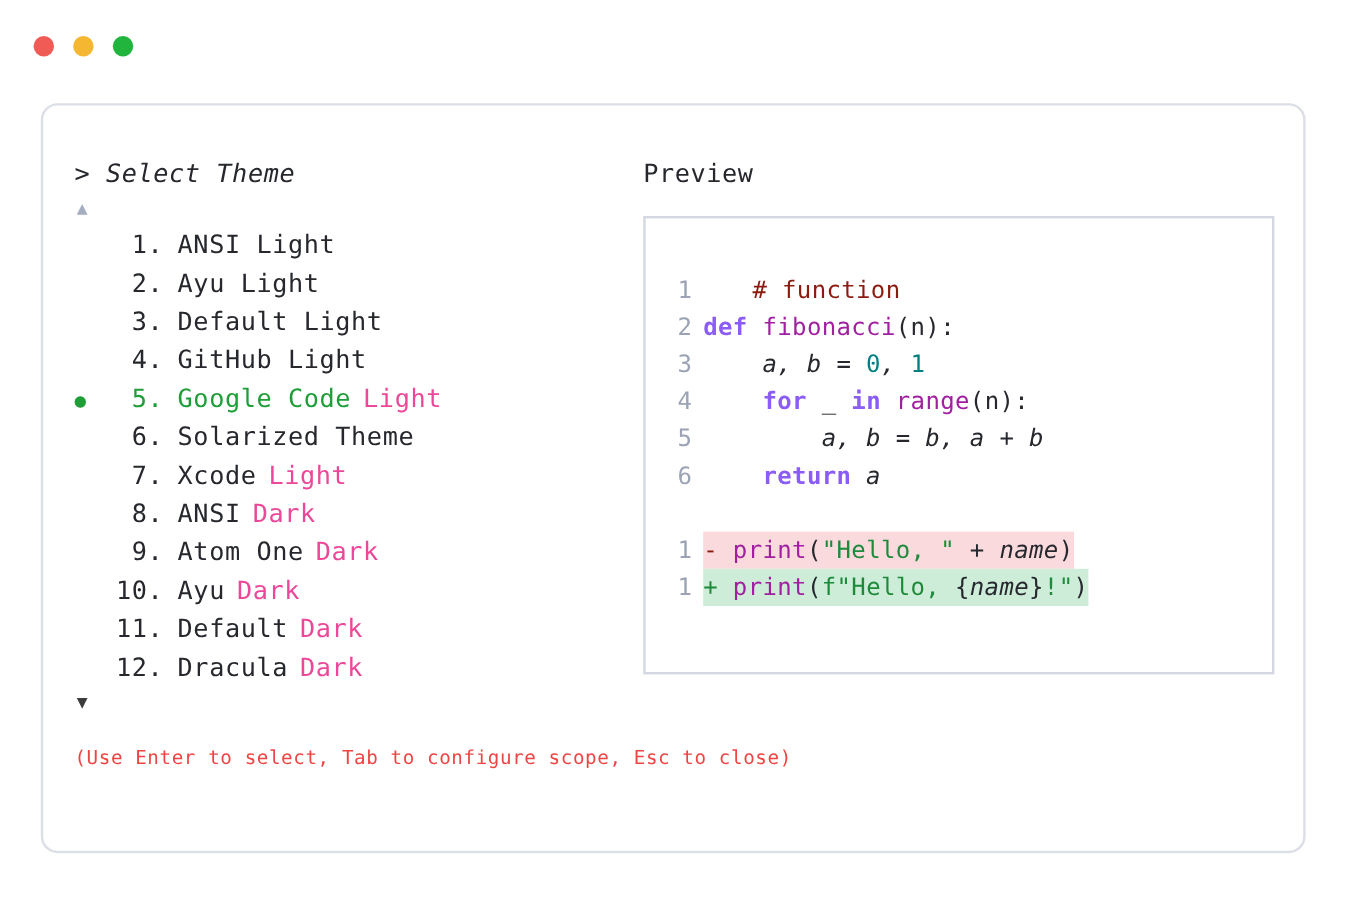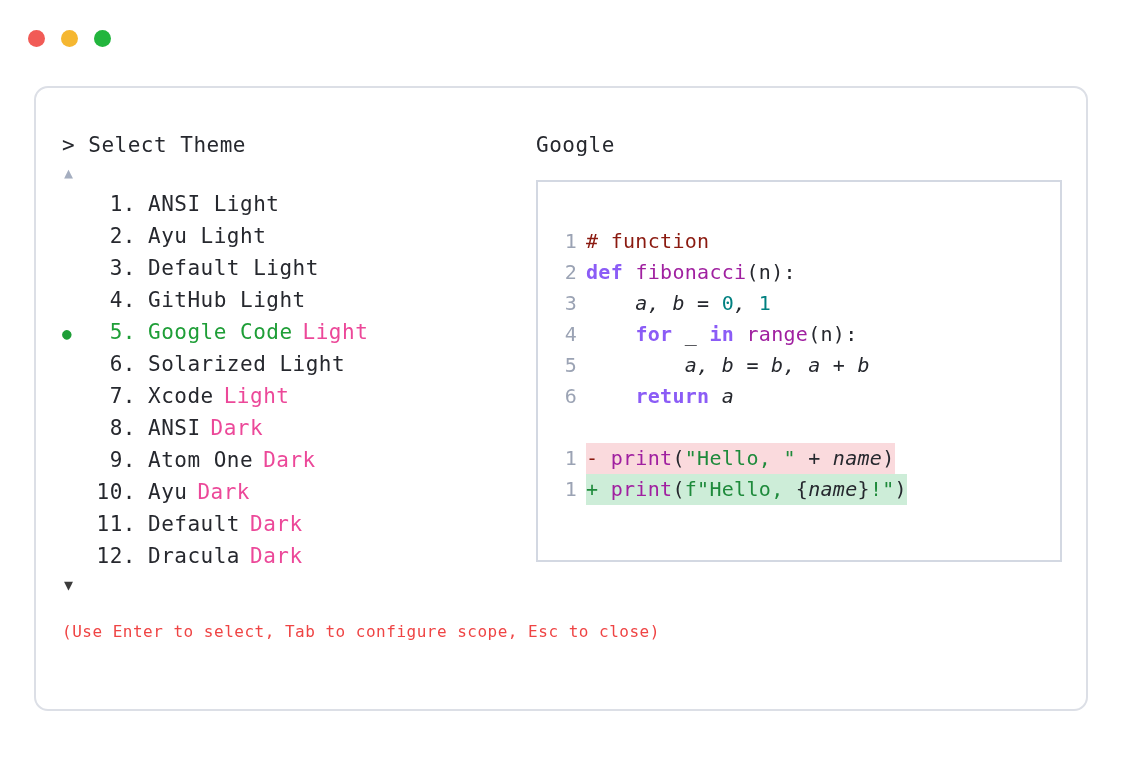--- a/index.html
+++ b/index.html
@@ -58,20 +58,21 @@
     left: 26px;
     top: 42px;
     width: 470px;
   }
   .prompt-line {
     font-size: 21px;
     line-height: 30px;
     color: #26282E;
     letter-spacing: 0.5px;
     white-space: pre;
+    font-style: italic;
   }
   .scroll-arrow {
     font-size: 15px;
     line-height: 26px;
     height: 26px;
     padding-left: 2px;
     letter-spacing: 0.5px;
   }
   .scroll-arrow.up   { color: #A5AEC0; }
   .scroll-arrow.down { color: #3C3C3C; }
@@ -173,21 +174,21 @@
   .diff-block {
     margin-top: 31px;
   }
   .code-line .diff-body {
     display: inline-block;
   }
   .diff-del .diff-body { background: #FADADD; }
   .diff-add .diff-body { background: #CDEDD8; }
 
   
-  .tk-comment  { color: #8B1A10; }
+  .tk-comment  { color: #8B1A10; margin-left: 41px; }
   .tk-keyword  { color: #8b5cf6; font-weight: bold; }
   .tk-func     { color: #A020A0; }
   .tk-number   { color: #008080; }
   .tk-string   { color: #1E8A3B; }
   .tk-plain    { color: #26282E; font-style: italic; }
   .tk-punct    { color: #26282E; }
   .tk-minus    { color: #8B1A10; }
   .tk-plus     { color: #1E8A3B; }
 </style>
 </head>
@@ -241,21 +242,21 @@
         <div class="theme-row selected">
           <span class="bullet-cell">●</span>
           <span class="num-cell">5.</span>
           <span class="name-cell">Google Code</span>
           <span class="variant-cell">Light</span>
         </div>
 
         <div class="theme-row">
           <span class="bullet-cell"></span>
           <span class="num-cell">6.</span>
-          <span class="name-cell">Solarized Light</span>
+          <span class="name-cell">Solarized Theme</span>
           <span class="variant-cell"></span>
         </div>
 
         <div class="theme-row">
           <span class="bullet-cell"></span>
           <span class="num-cell">7.</span>
           <span class="name-cell">Xcode</span>
           <span class="variant-cell">Light</span>
         </div>
 
@@ -295,21 +296,21 @@
         </div>
 
       </div>
 
       <div class="scroll-arrow down">▼</div>
     </div>
 
     <div class="help-line">(Use Enter to select, Tab to configure scope, Esc to close)</div>
 
     <div class="preview">
-      <div class="preview-label">Google</div>
+      <div class="preview-label">Preview</div>
 
       <div class="code-panel">
 
         <div class="code-line">
           <span class="ln">1</span>
           <span class="code-body"><span class="tk-comment"># function</span></span>
         </div>
 
         <div class="code-line">
           <span class="ln">2</span>

